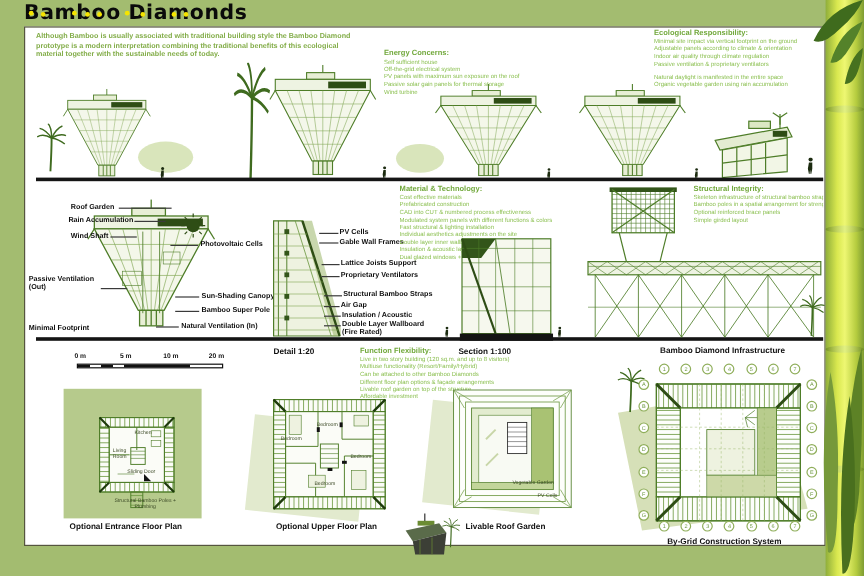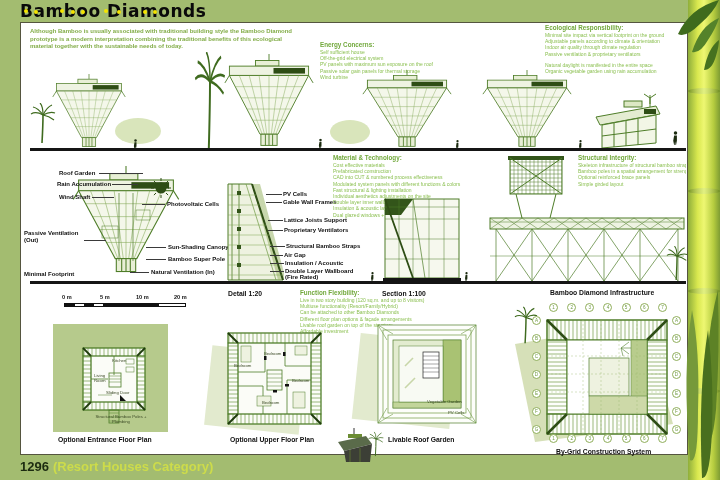--- a/index.html
+++ b/index.html
@@ -610,24 +610,20 @@
       <div class="gc">A</div>
       <div class="gc">B</div>
       <div class="gc">C</div>
       <div class="gc">D</div>
       <div class="gc">E</div>
       <div class="gc">F</div>
       <div class="gc">G</div>
     </div>
 <div class="abs cap" style="left:556px;top:448px">By-Grid Construction System</div>
 
-<div class="abs footer">
-  <span class="footer-num">1296</span>
-  <span class="footer-cat">(Resort Houses Category)</span>
-</div>
 
 <div class="abs bamboo"></div>
 <div class="abs bnode" style="top:88px"></div>
 <div class="abs bnode" style="top:188px"></div>
 <div class="abs bnode" style="top:288px"></div>
 <div class="abs bnode" style="top:388px"></div>
 <svg class="abs" style="left:656px;top:0;z-index:7" width="64" height="86" viewBox="0 0 64 86">
  <path d="M63,0 Q34,8 22,34 Q30,38 44,24 Q58,12 63,0 Z" fill="#3f6b1d"></path>
  <path d="M63,18 Q44,26 36,52 Q44,54 52,40 Q60,28 63,18 Z" fill="#54822a"></path>
  <path d="M63,40 Q52,48 48,70 Q56,70 60,56 Q63,46 63,40 Z" fill="#46711f"></path>

